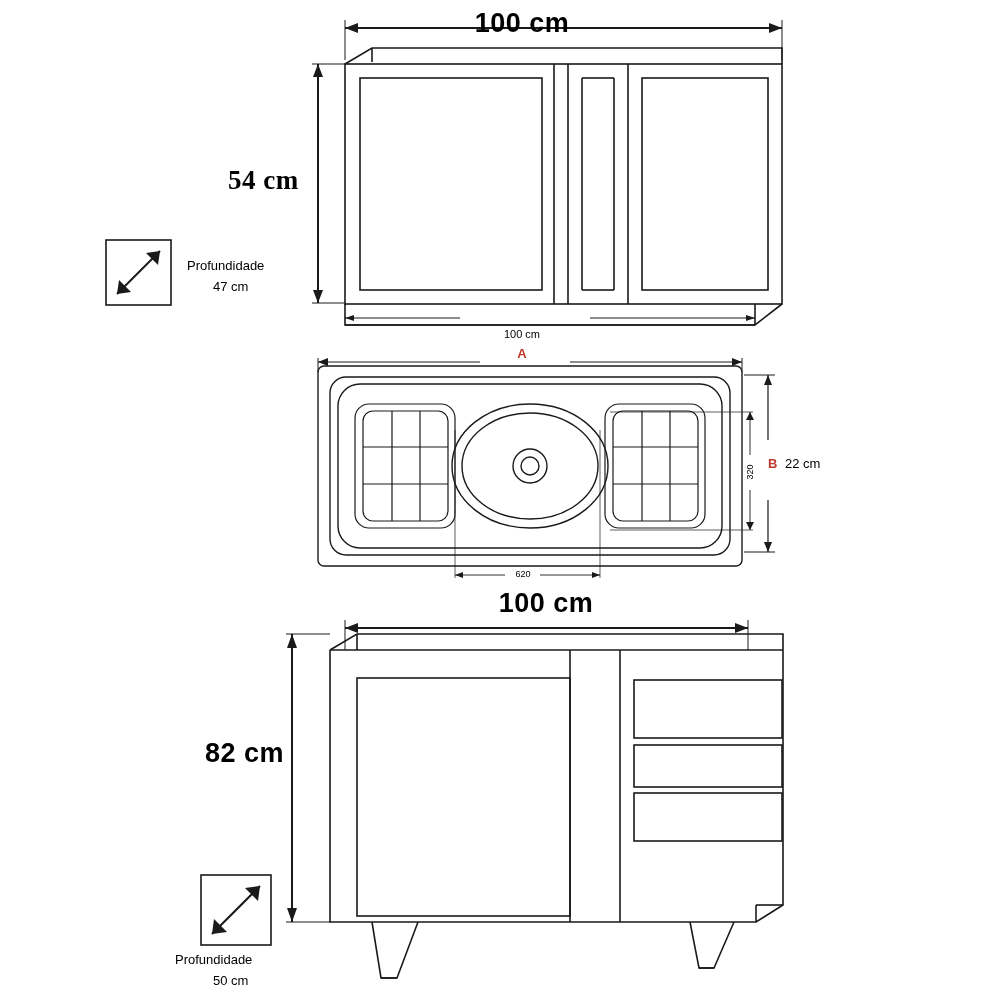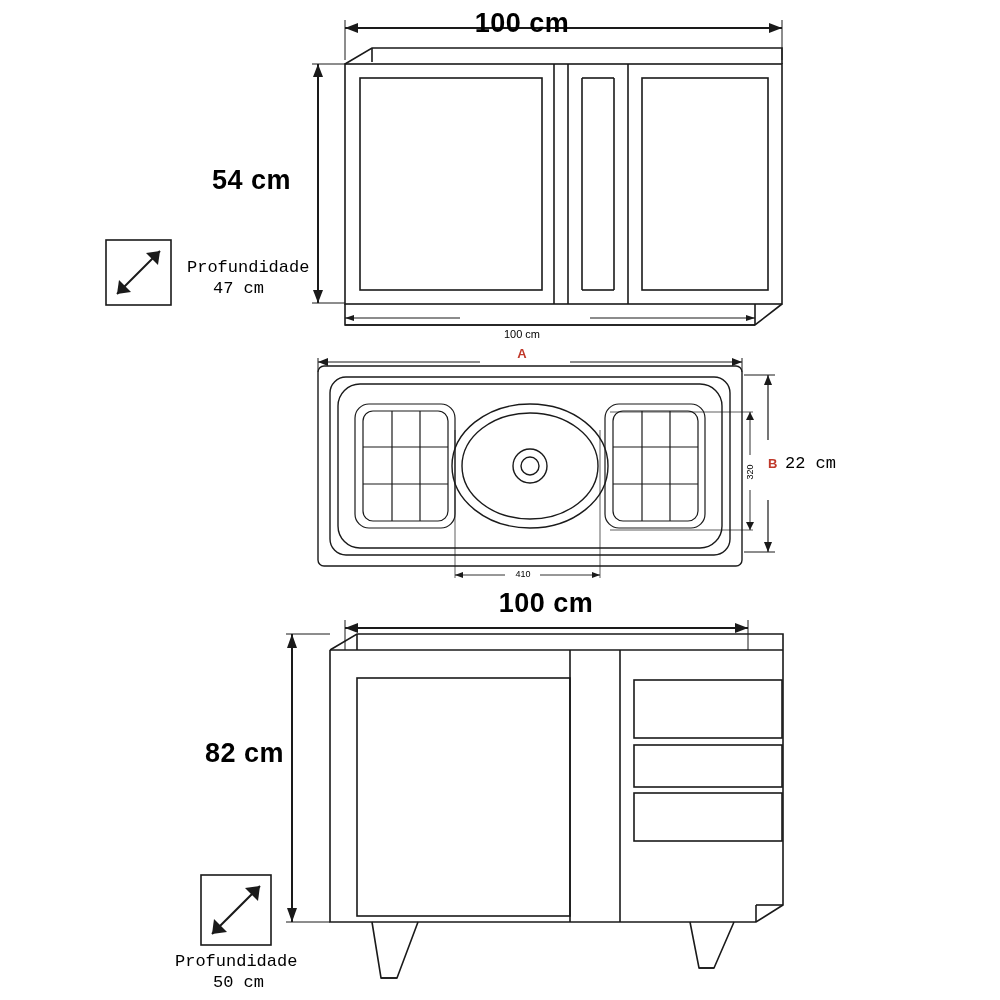--- a/index.html
+++ b/index.html
@@ -7,21 +7,21 @@
     width:1000px;height:1000px;
     background:#ffffff;
     font-family:"Liberation Sans", sans-serif;
     color:#000;
     position:relative;
     overflow:hidden;
   }
   .stage{position:absolute;left:0;top:0;width:1000px;height:1000px;}
   .lbl{position:absolute;white-space:nowrap;}
   .dim-big{font-size:27px;font-weight:bold;letter-spacing:0.5px;}
-  .dim-mid{font-size:17px;font-family:Liberation Mono, monospace;}
+  .dim-mid{font-size:13px;}
   .dim-small{font-size:11px;}
   .dim-tiny{font-size:9px;}
   .red{color:#c0392b;font-weight:bold;font-size:13px;}
   svg{position:absolute;left:0;top:0;}
   .ln{stroke:#1a1a1a;fill:none;}
 </style>
 </head>
 <body>
 
 <div class="stage">
@@ -194,34 +194,34 @@
         <line x1="212" y1="934" x2="260" y2="886" stroke-width="2"></line>
         <polygon points="260,886 245,888 258,901" fill="#1a1a1a" stroke="none"></polygon>
         <polygon points="212,934 227,932 214,919" fill="#1a1a1a" stroke="none"></polygon>
       </g>
 
     </g>
   </svg>
 
   <div class="lbl dim-big" style="left:522px;top:8px;transform:translateX(-50%);">100 cm</div>
 
-  <div class="lbl dim-big" style="left:212px;top:165px;">54 cm</div>
+  <div class="lbl dim-big" style="left:228px;top:165px;font-family:Liberation Serif, serif;">54 cm</div>
 
   <div class="lbl dim-mid" style="left:187px;top:258px;">Profundidade</div>
   <div class="lbl dim-mid" style="left:213px;top:279px;">47 cm</div>
 
   <div class="lbl dim-small" style="left:522px;top:328px;transform:translateX(-50%);">100 cm</div>
 
   <div class="lbl red" style="left:522px;top:346px;transform:translateX(-50%);">A</div>
 
   <div class="lbl red" style="left:768px;top:463px;transform:translateY(-50%);">B</div>
 
   <div class="lbl dim-mid" style="left:785px;top:463px;transform:translateY(-50%);">22 cm</div>
 
-  <div class="lbl dim-tiny" style="left:523px;top:569px;transform:translateX(-50%);">410</div>
+  <div class="lbl dim-tiny" style="left:523px;top:569px;transform:translateX(-50%);">620</div>
 
   <div class="lbl dim-tiny" style="left:750px;top:472px;transform:translate(-50%,-50%) rotate(-90deg);">320</div>
 
   <div class="lbl dim-big" style="left:546px;top:588px;transform:translateX(-50%);">100 cm</div>
 
   <div class="lbl dim-big" style="left:205px;top:738px;">82 cm</div>
 
   <div class="lbl dim-mid" style="left:175px;top:952px;">Profundidade</div>
   <div class="lbl dim-mid" style="left:213px;top:973px;">50 cm</div>
 

